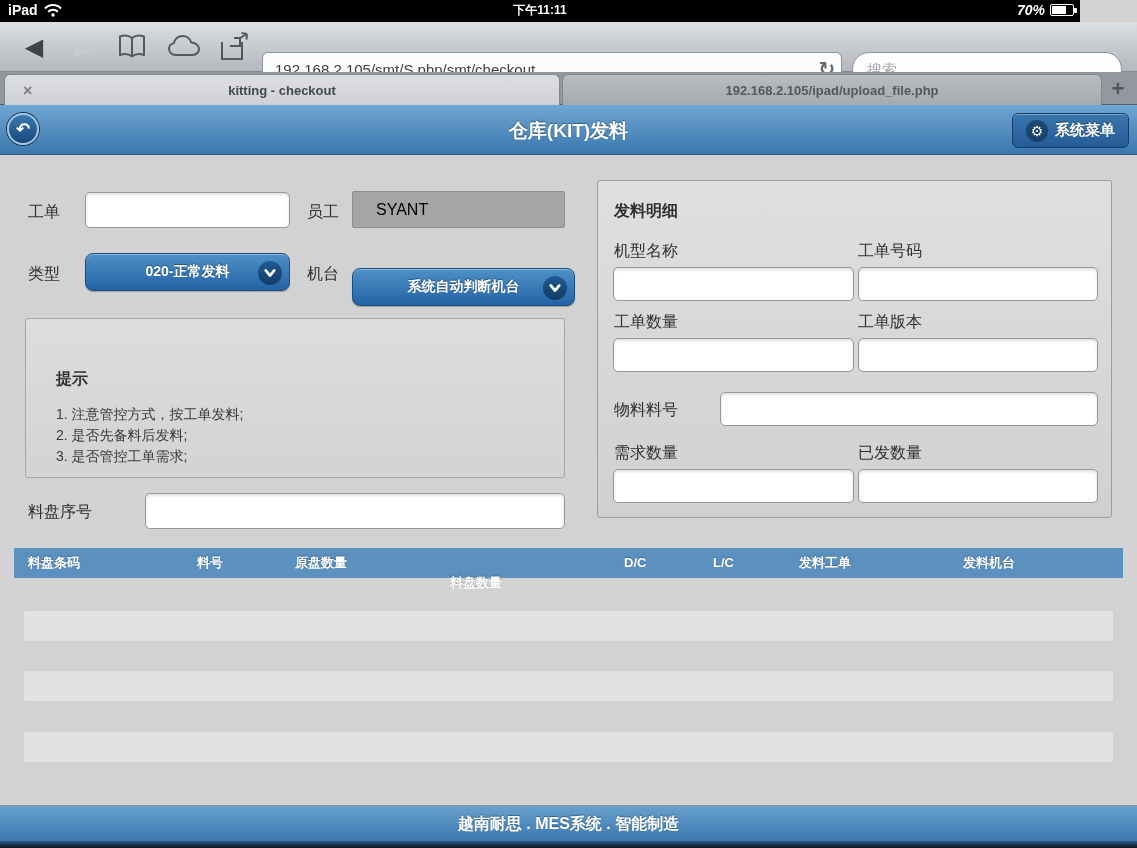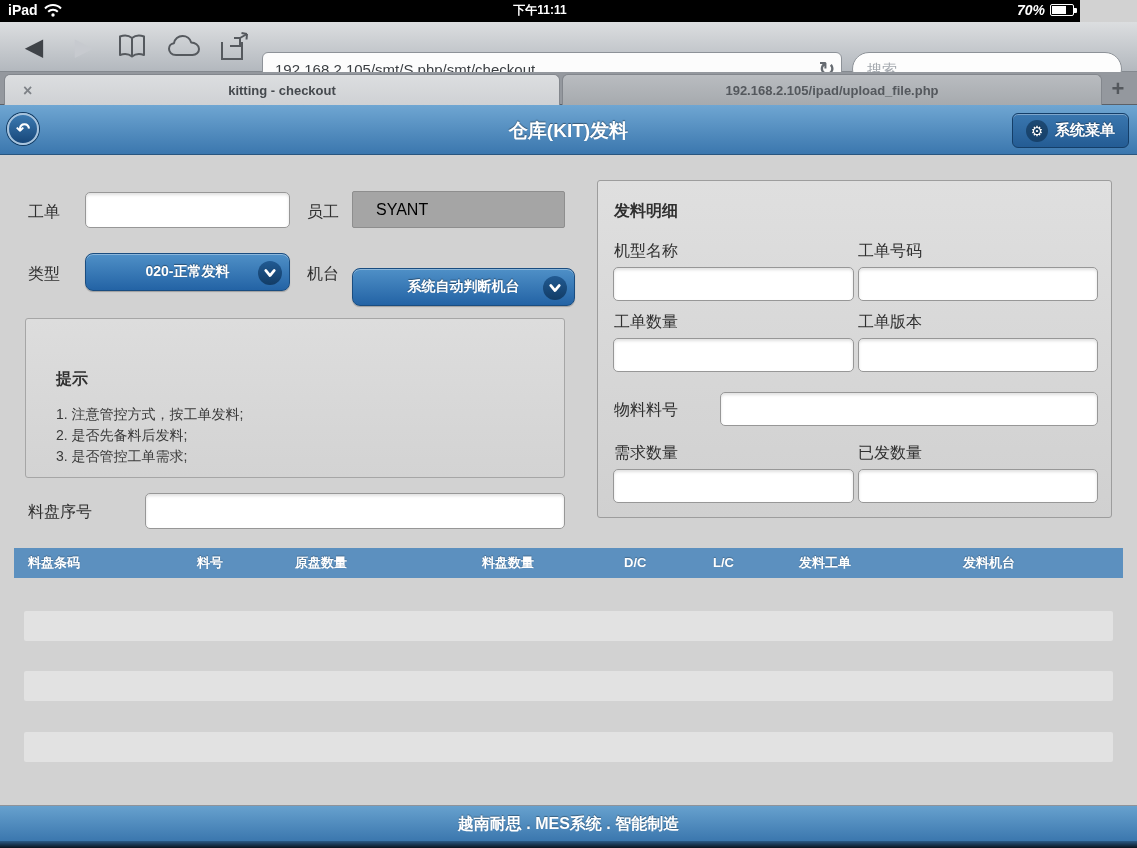--- a/index.html
+++ b/index.html
@@ -207,21 +207,21 @@
   <span class="dp-lbl" style="left:16px; top:262px;">需求数量</span>
   <span class="dp-lbl" style="left:260px; top:262px;">已发数量</span>
   <input class="txt-input" style="left: 15px; top: 288px; width: 241px; height: 34px;">
   <input class="txt-input" style="left: 260px; top: 288px; width: 240px; height: 34px;">
 </div>
 
 <div class="grid-header">
   <span class="grid-col" style="left:14px;">料盘条码</span>
   <span class="grid-col" style="left:183px;">料号</span>
   <span class="grid-col" style="left:281px;">原盘数量</span>
-  <span class="grid-col" style="left:468px;">料盘数量</span>
+  <span class="grid-col" style="left:436px;margin-top:20px;">料盘数量</span>
   <span class="grid-col" style="left:610px;">D/C</span>
   <span class="grid-col" style="left:699px;">L/C</span>
   <span class="grid-col" style="left:785px;">发料工单</span>
   <span class="grid-col" style="left:949px;">发料机台</span>
 </div>
 <div class="grid-row" style="top:611px;"></div>
 <div class="grid-row" style="top:671px;"></div>
 <div class="grid-row" style="top:732px;"></div>
 
 <div class="app-footer">越南耐思 . MES系统 . 智能制造</div>

